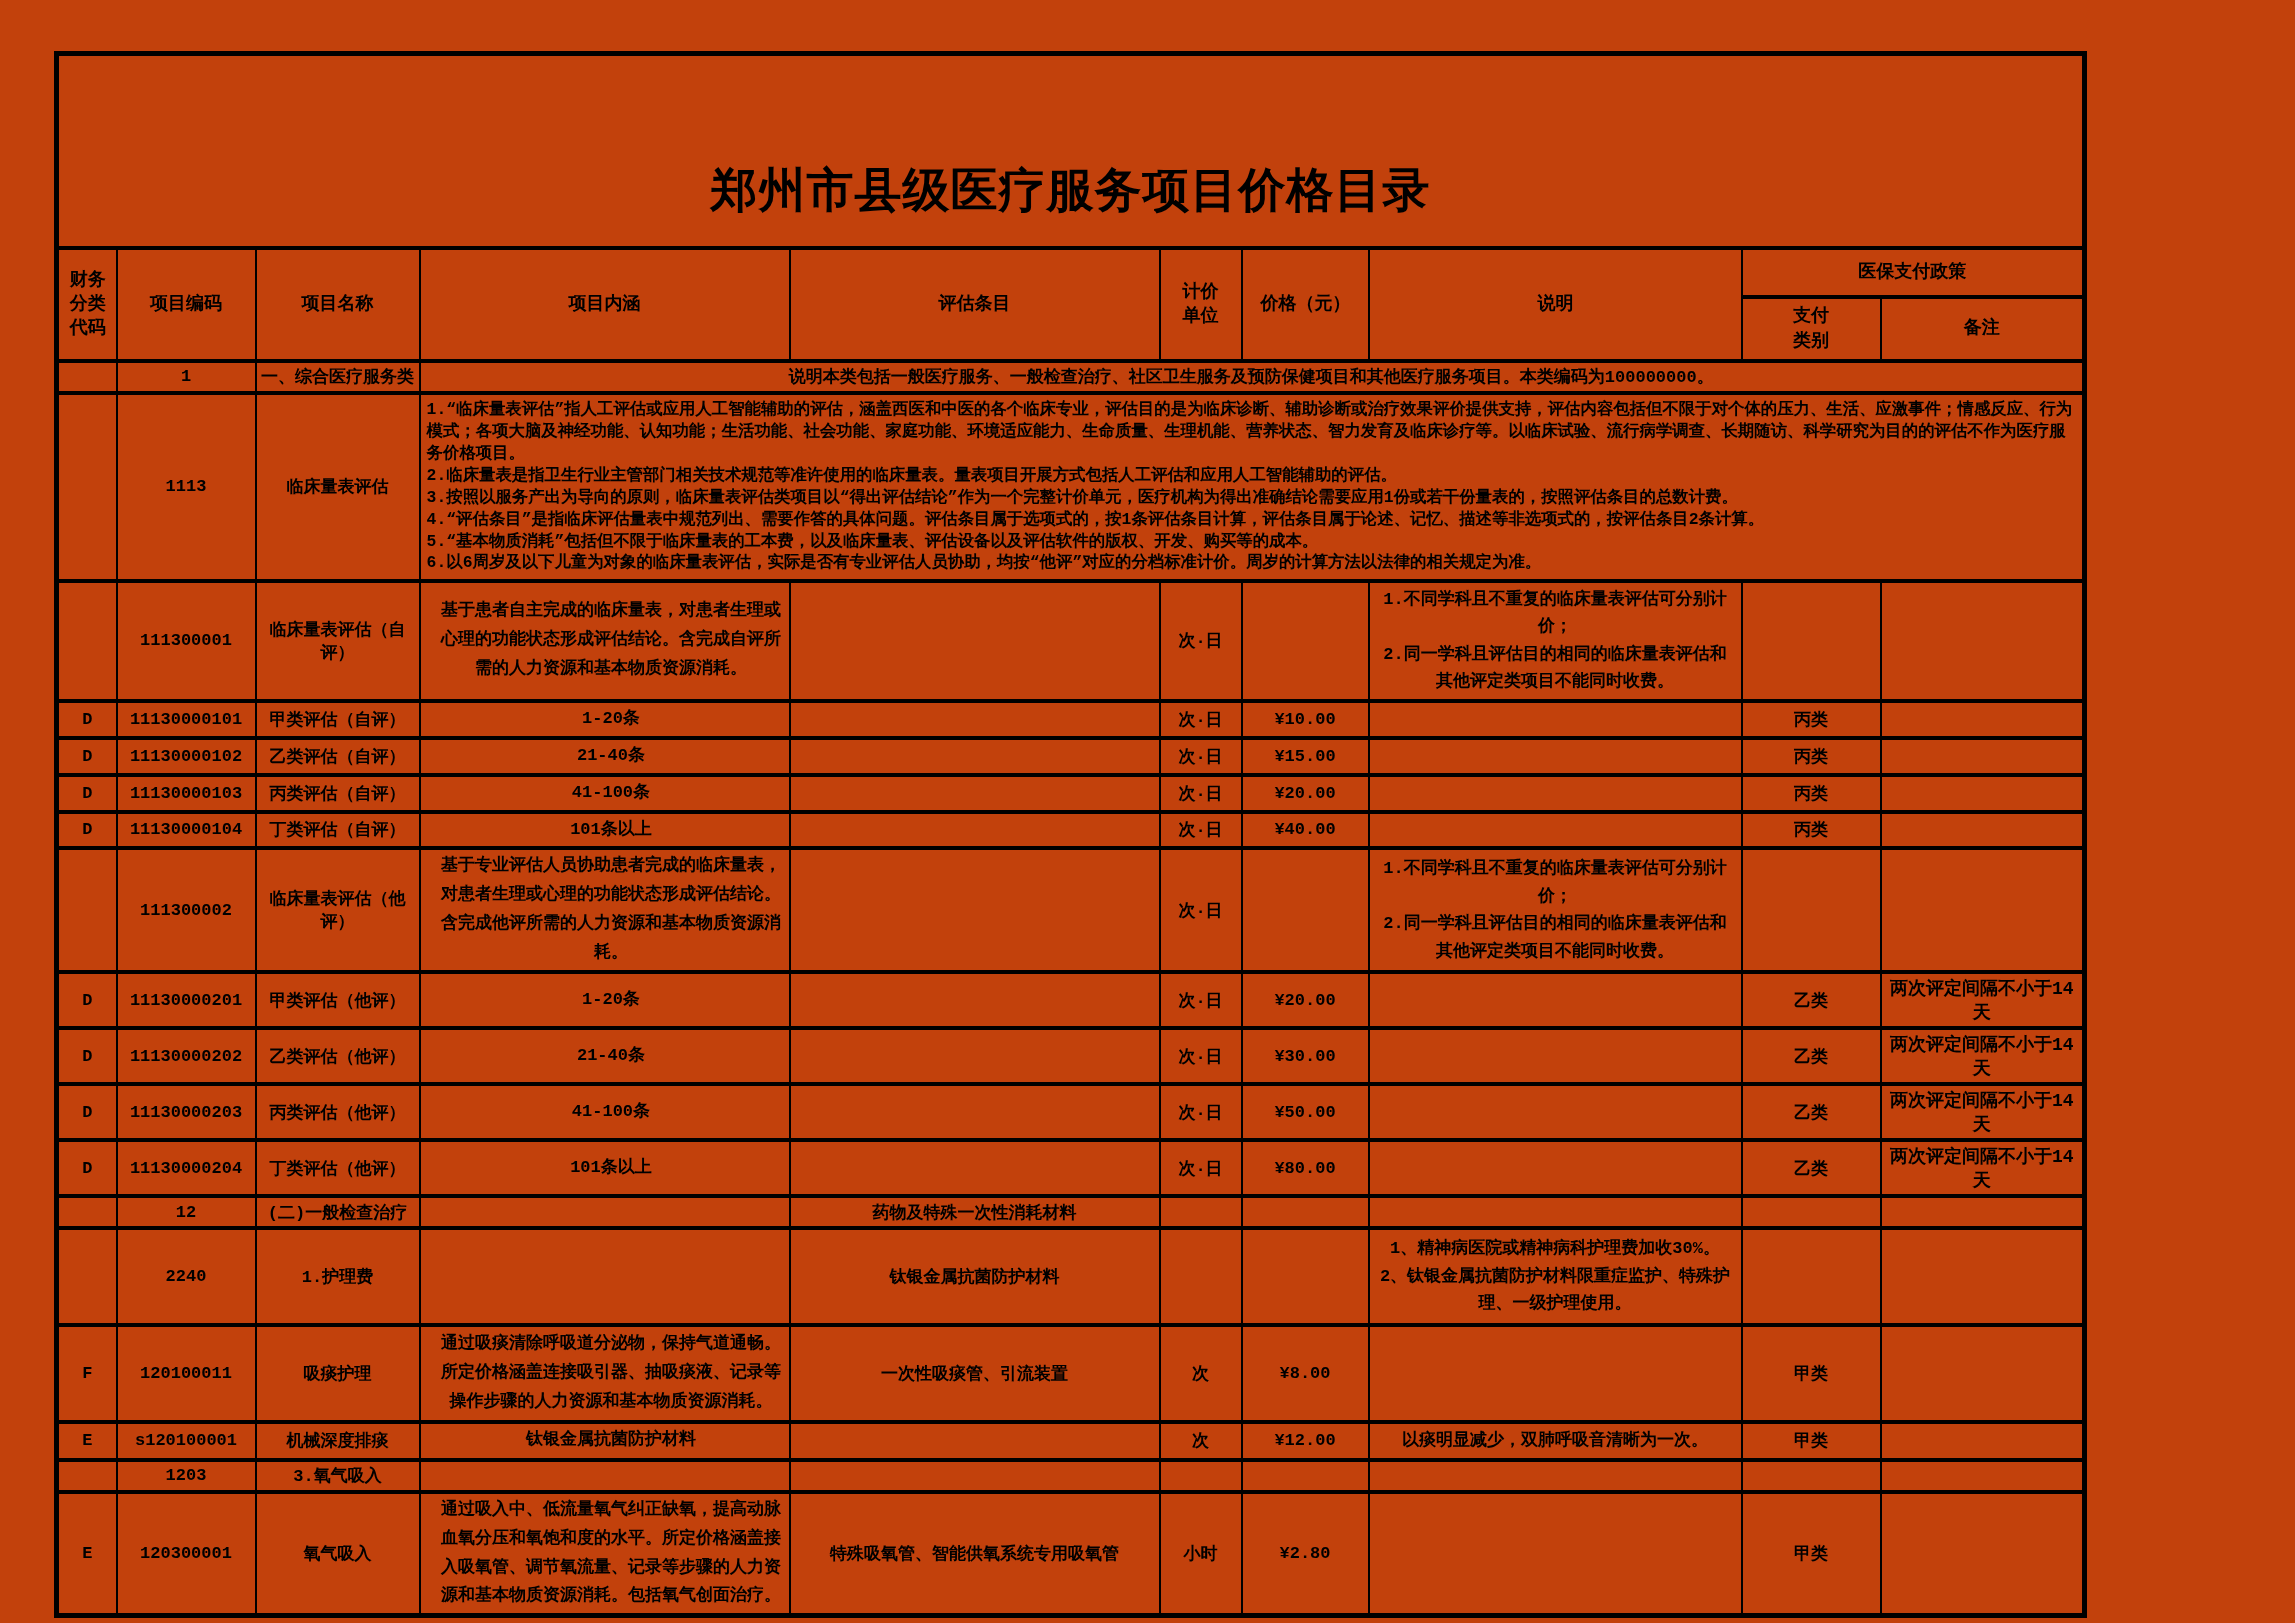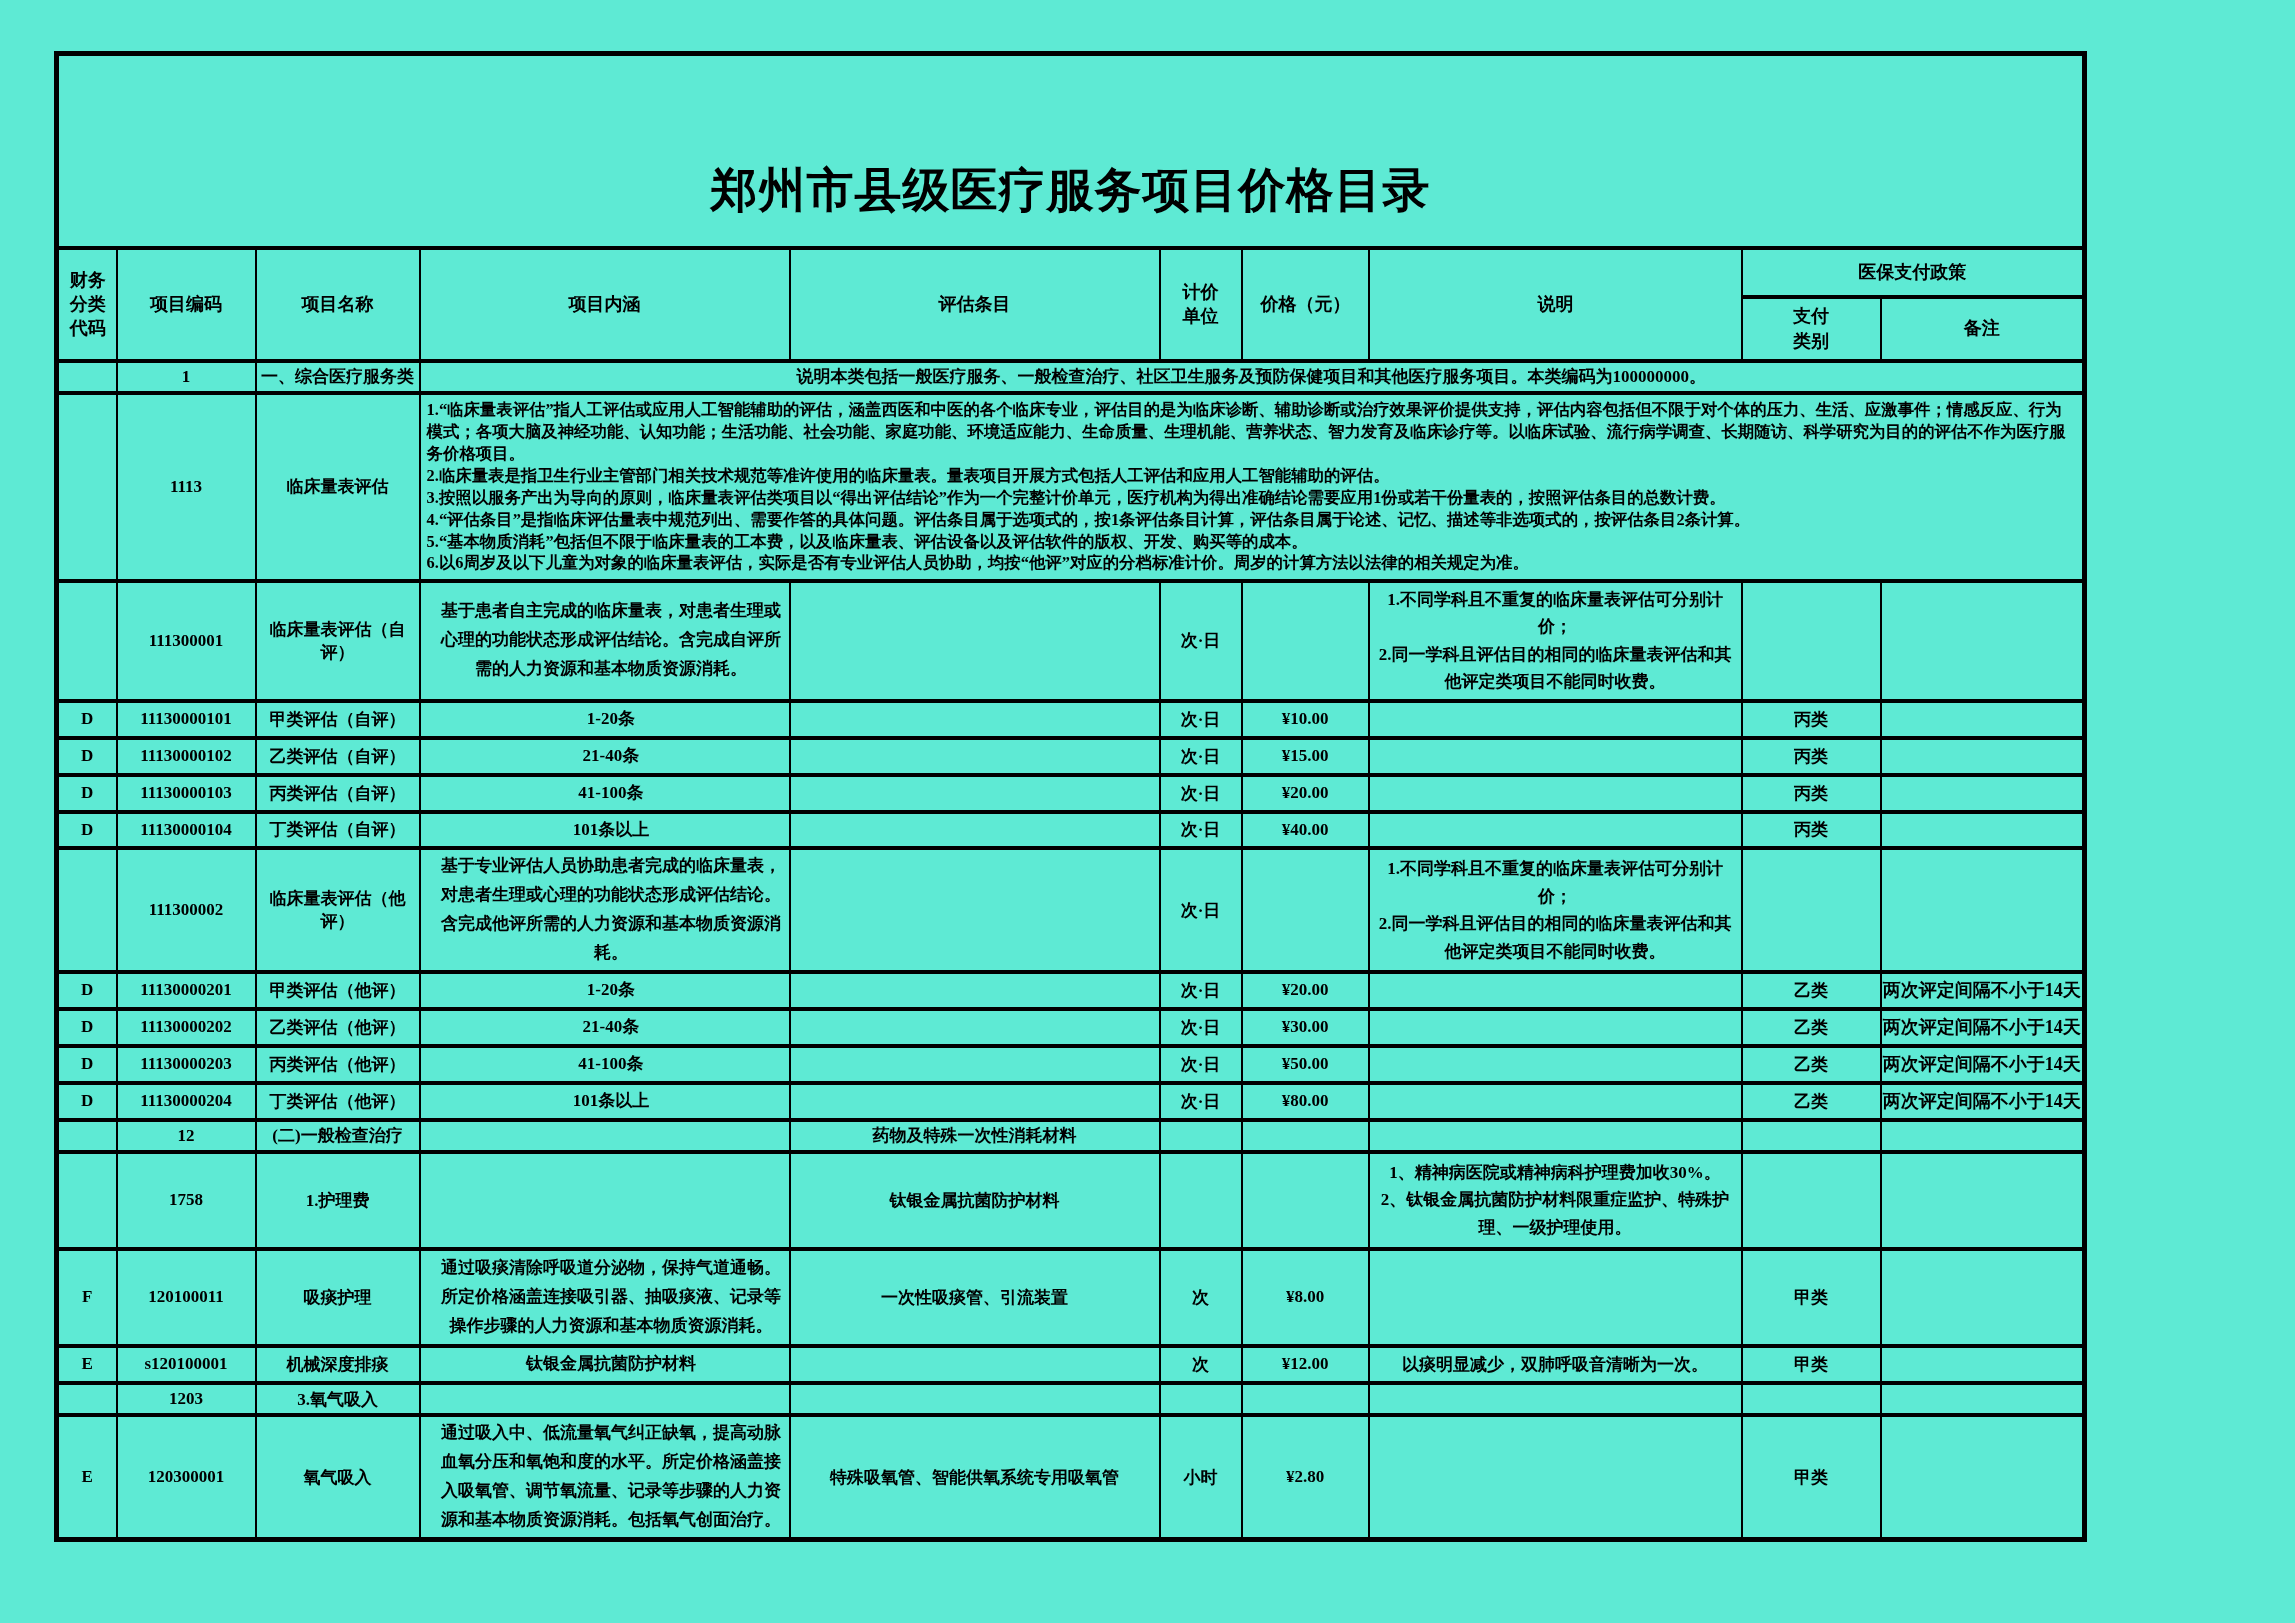--- a/index.html
+++ b/index.html
@@ -1,17 +1,17 @@
 <!DOCTYPE html>
 <html style="font-size:8.2px"><head>
 <meta charset="utf-8">
 <style>
   html,body{margin:0;padding:0;background:#ffffff;}
-  .page{position:relative;width:2295px;height:1623px;background:#5eead4;
-        font-family:Liberation Serif, serif;font-weight:bold;color:#000;}
+  .page{position:relative;width:2295px;height:1623px;background:#c2410c;
+        font-family:Liberation Mono, monospace;font-weight:bold;color:#000;}
   table.price-table{position:absolute;left:54px;top:51px;width:2027px;
         border-collapse:collapse;table-layout:fixed;border:5.6px solid #000;}
   td,th{border-left:2px solid #000;border-right:2px solid #000;
         border-top:4.6px solid #000;border-bottom:4.6px solid #000;
         vertical-align:middle;text-align:center;font-size:17px;font-weight:bold;
         padding:2px 4.1px;overflow:hidden;word-break:break-all;}
   th{font-size:18px;line-height:1.35;}
   th.left{text-align:center;padding-left:5.1px;}
   .title-cell{font-size:47px;padding-top:82px;letter-spacing:1px;}
   .pre{white-space:pre-line;}
@@ -222,21 +222,21 @@
       <td class="c exclude">药物及特殊一次性消耗材料</td>
       <td class="c unit"></td>
       <td class="c price"></td>
       <td class="c desc"></td>
       <td class="c pay"></td>
       <td class="c remark"></td>
     </tr>
 
     <tr style="height:97px">
       <td class="c fin"></td>
-      <td class="c code">1758</td>
+      <td class="c code">2240</td>
       <td class="c name">1.护理费</td>
       <td class="c content"></td>
       <td class="c exclude">钛银金属抗菌防护材料</td>
       <td class="c unit"></td>
       <td class="c price"></td>
       <td class="c desc pre">1、精神病医院或精神病科护理费加收30%。
 2、钛银金属抗菌防护材料限重症监护、特殊护理、一级护理使用。</td>
       <td class="c pay"></td>
       <td class="c remark"></td>
     </tr>

